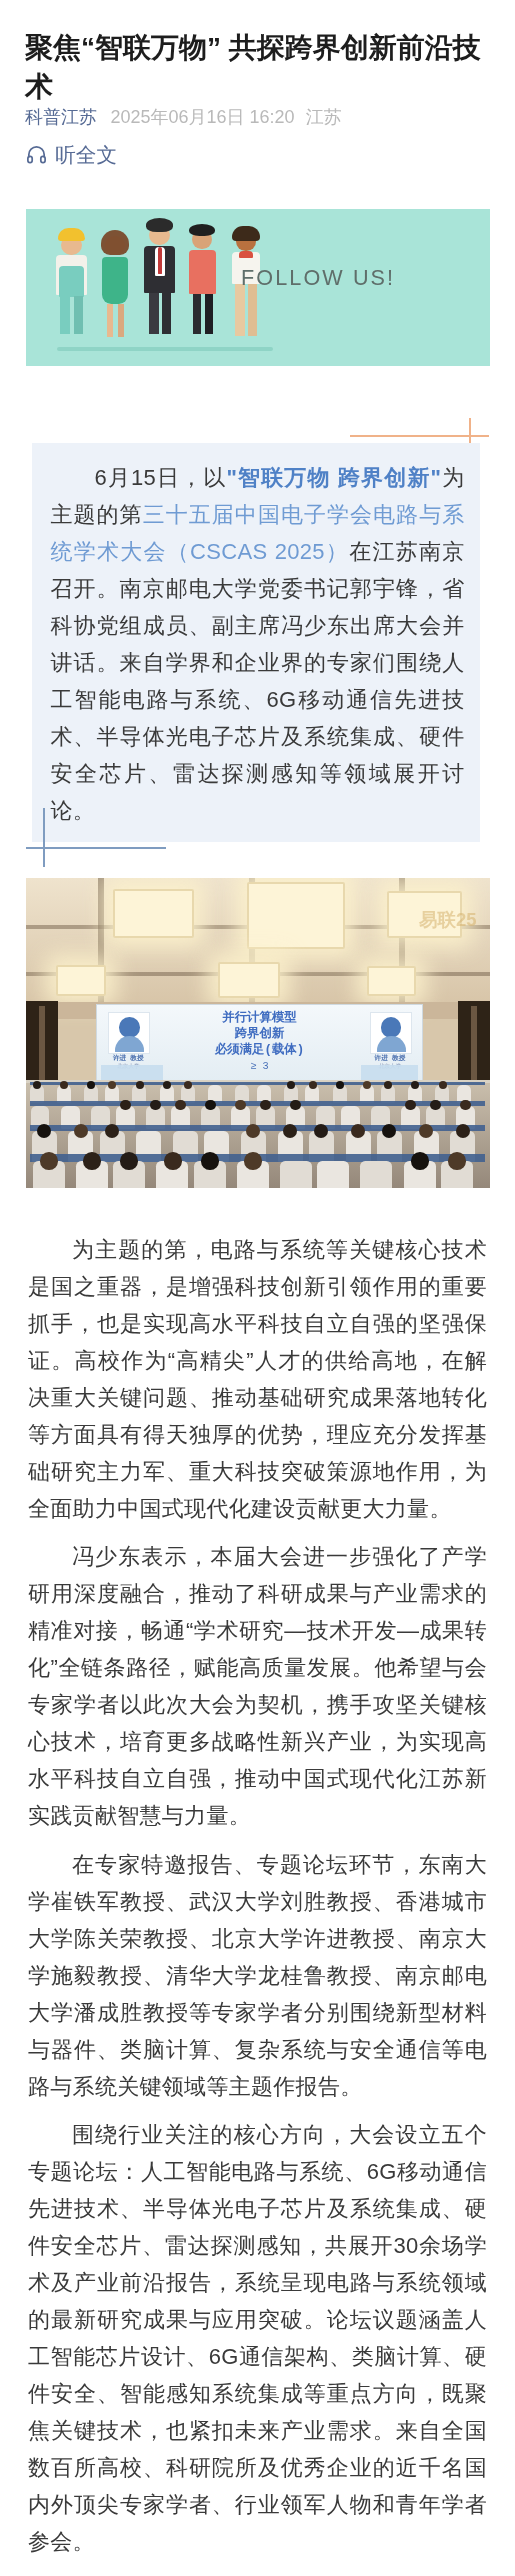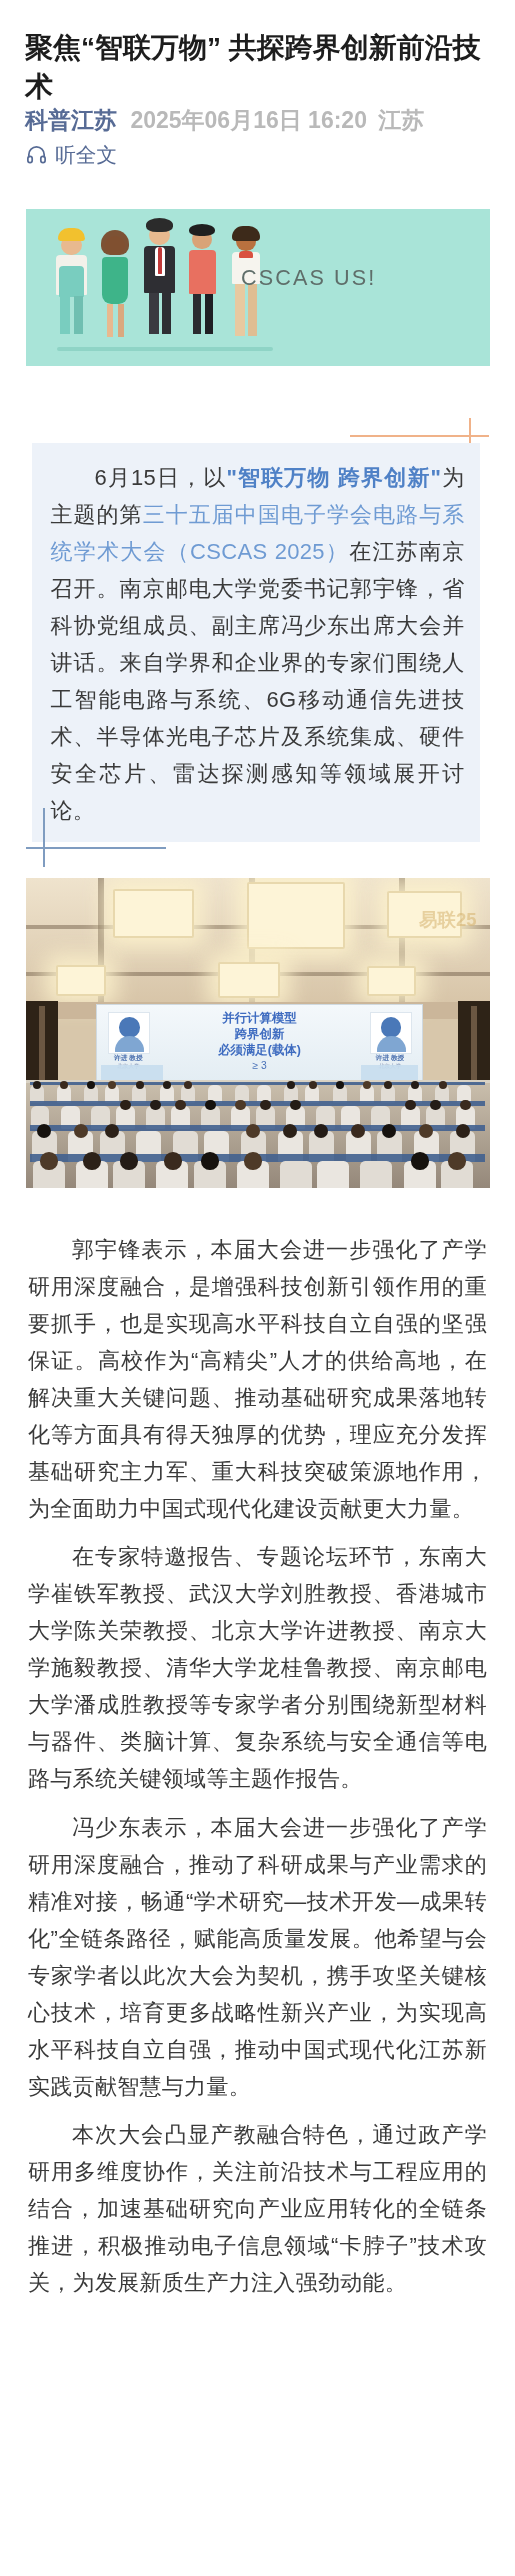--- a/index.html
+++ b/index.html
@@ -1,21 +1,21 @@
 <!DOCTYPE html>
 <html style="font-size:8.2px"><head>
 <meta charset="utf-8">
 <style>
   html,body{margin:0;padding:0;background:#ffffff;}
   body{width:515px;height:3151px;position:relative;font-family:"Liberation Sans","DejaVu Sans",sans-serif;}
   .abs{position:absolute;}
 
   
   .title{left:25px;top:9.3px;width:468px;font-size:28px;line-height:39px;font-weight:700;color:#1d1d1d;}
-  .meta{left:25px;top:105px;width:468px;font-size:23px;white-space:nowrap;font-weight:bold;}
+  .meta{left:25px;top:105px;width:468px;font-size:18px;white-space:nowrap;}
   .meta .account{color:#576b95;margin-right:13.4px;}
   .meta .date{color:#b9b9b9;margin-right:11.3px;}
   .meta .region{color:#b9b9b9;}
   .listen{left:25px;top:141px;height:27px;display:flex;align-items:center;color:#576b95;font-size:20.6px;}
   .listen svg{margin-right:7.2px;}
 
   
   .banner{left:26px;top:209px;width:464px;height:157px;background:#a9e4d8;overflow:hidden;}
   .banner .ground{position:absolute;left:31px;top:138px;width:216px;height:4.1px;background:#8fd4c6;border-radius:2.1px;}
   .person{position:absolute;bottom:16.5px;}
@@ -41,21 +41,21 @@
   
   .photo{left:26px;top:878px;width:464px;height:310px;overflow:hidden;background:#d8c7ab;}
   .ceiling{position:absolute;left:0;top:0;width:464px;height:134px;background:linear-gradient(#efe3cd,#d6c3a6);}
   .beam-v{position:absolute;top:0;width:6.2px;height:134px;background:rgba(88,68,48,.5);}
   .beam-h{position:absolute;left:0;width:464px;height:4.1px;background:rgba(88,68,48,.4);}
   .chand{position:absolute;background:#fdf4d7;border:2.1px solid #e8d8ad;box-shadow:0 0 21.6px 10.3px rgba(253,242,205,.85);border-radius:2.1px;}
   .watermark{position:absolute;right:13.4px;top:29px;font-size:18.5px;font-weight:700;color:rgba(214,178,112,.55);}
   .wallstrip{position:absolute;left:0;top:124px;width:464px;height:16.5px;background:#cbb69a;}
   .pillar{position:absolute;top:123px;width:32px;height:108px;background:#2e2317;}
   .pillar i{position:absolute;top:5.2px;width:5.2px;height:93px;background:#6b5742;display:block;}
-  .screen{position:absolute;left:70px;top:126px;width:325px;height:77px;background:linear-gradient(#f4f8fb,#e3edf3);border:0.5px solid #cfd9e0;}
+  .screen{position:absolute;left:70px;top:126px;width:325px;height:77px;background:linear-gradient(#f4f8fb,#e3edf3);border:0.5px solid #cfd9e0;font-family:Liberation Mono, monospace;}
   .screen-center{position:absolute;left:0;top:5.2px;width:325px;text-align:center;color:#3f6cc0;font-weight:700;font-size:12.4px;line-height:16px;}
   .screen-geq{font-weight:400;font-size:10.3px;color:#4a72b8;}
   .spk-card{position:absolute;top:7.2px;width:40px;height:40px;background:#ffffff;border:0.5px solid #dde6ee;}
   .spk-card .ava{position:absolute;left:9.8px;top:4.1px;width:20.6px;height:20.6px;border-radius:50%;background:#4a78b8;}
   .spk-card .sh{position:absolute;left:5.7px;top:23px;width:29px;height:15.5px;border-radius:14.4px 14.4px 0 0;background:#7fa6d2;}
   .spk-name{position:absolute;width:40px;text-align:center;font-size:6.7px;color:#4a6fae;font-weight:700;}
   .spk-sub{position:absolute;width:40px;text-align:center;font-size:5.7px;color:#7a8fb5;}
   .skyline{position:absolute;bottom:0;height:17.5px;background:#c6ddee;opacity:.9;}
   .stagestrip{position:absolute;left:0;top:202px;width:464px;height:5.2px;background:#d9d2c4;}
   .audience{position:absolute;left:0;top:205px;width:464px;height:105px;background:linear-gradient(#c9beac,#95887a);}
@@ -126,21 +126,21 @@
   <div class="person" style="left:200px;width:39px;height:124px;">
     <div class="head" style="left:10.3px;top:6.2px;width:19.6px;height:19.6px;background:#b9713f;"></div>
     <div class="hair" style="left:6.2px;top:0px;width:28px;height:15.5px;background:#3d2a1a;border-radius:14.4px 14.4px 5.2px 5.2px;"></div>
     <div class="body" style="left:6.2px;top:26px;width:28px;height:32px;background:#f6f4ee;"></div>
     <div class="body" style="left:13.4px;top:25px;width:13.4px;height:7.2px;background:#d9503f;"></div>
     <div class="legs" style="left:9.3px;top:58px;width:9.3px;height:52px;background:#e8c9a0;"></div>
     <div class="legs" style="left:21.6px;top:58px;width:9.3px;height:52px;background:#dfbd92;"></div>
   </div>
 
   <div class="banner-text">
-    <div class="banner-line2">CSCAS US!</div>
+    <div class="banner-line2">FOLLOW US!</div>
   </div>
 </div>
 
 <div class="line orange" style="left:350px;top:435px;width:139px;height:2.1px;"></div>
 <div class="line orange" style="left:469px;top:418px;width:2.1px;height:59px;"></div>
 
 <section class="abs intro-box">
   <p><span class="seg-normal">6月15日，以</span><span class="seg-blue-bold">"智联万物 跨界创新"</span><span class="seg-normal">为主题的第</span><span class="seg-blue">三十五届中国电子学会电路与系统学术大会（CSCAS 2025）</span><span class="seg-normal">在江苏南京召开。南京邮电大学党委书记郭宇锋，省科协党组成员、副主席冯少东出席大会并讲话。来自学界和企业界的专家们围绕人工智能电路与系统、6G移动通信先进技术、半导体光电子芯片及系统集成、硬件安全芯片、雷达探测感知等领域展开讨论。</span></p>
 </section>
 
@@ -296,18 +296,19 @@
       <div class="aud-chair" style="left: 291px; top: 78px; width: 32px; height: 43px; background: rgb(234, 230, 224);"></div>
       <div class="aud-chair" style="left: 334px; top: 78px; width: 32px; height: 43px; background: rgb(225, 220, 212);"></div>
       <div class="aud-chair" style="left: 378px; top: 78px; width: 32px; height: 43px; background: rgb(234, 230, 224);"></div>
       <div class="aud-head" style="left: 385px; top: 69px; width: 17.5px; height: 17.5px; background: rgb(22, 18, 14);"></div>
       <div class="aud-chair" style="left: 415px; top: 78px; width: 32px; height: 43px; background: rgb(225, 220, 212);"></div>
       <div class="aud-head" style="left: 422px; top: 69px; width: 17.5px; height: 17.5px; background: rgb(78, 58, 40);"></div>
     </div>
 </figure>
 
 <div class="abs flow">
-  <p>郭宇锋表示，本届大会进一步强化了产学研用深度融合，是增强科技创新引领作用的重要抓手，也是实现高水平科技自立自强的坚强保证。高校作为“高精尖”人才的供给高地，在解决重大关键问题、推动基础研究成果落地转化等方面具有得天独厚的优势，理应充分发挥基础研究主力军、重大科技突破策源地作用，为全面助力中国式现代化建设贡献更大力量。</p>
+  <p>为主题的第，电路与系统等关键核心技术是国之重器，是增强科技创新引领作用的重要抓手，也是实现高水平科技自立自强的坚强保证。高校作为“高精尖”人才的供给高地，在解决重大关键问题、推动基础研究成果落地转化等方面具有得天独厚的优势，理应充分发挥基础研究主力军、重大科技突破策源地作用，为全面助力中国式现代化建设贡献更大力量。</p>
+  <p>冯少东表示，本届大会进一步强化了产学研用深度融合，推动了科研成果与产业需求的精准对接，畅通“学术研究—技术开发—成果转化”全链条路径，赋能高质量发展。他希望与会专家学者以此次大会为契机，携手攻坚关键核心技术，培育更多战略性新兴产业，为实现高水平科技自立自强，推动中国式现代化江苏新实践贡献智慧与力量。</p>
   <p>在专家特邀报告、专题论坛环节，东南大学崔铁军教授、武汉大学刘胜教授、香港城市大学陈关荣教授、北京大学许进教授、南京大学施毅教授、清华大学龙桂鲁教授、南京邮电大学潘成胜教授等专家学者分别围绕新型材料与器件、类脑计算、复杂系统与安全通信等电路与系统关键领域等主题作报告。</p>
-  <p>冯少东表示，本届大会进一步强化了产学研用深度融合，推动了科研成果与产业需求的精准对接，畅通“学术研究—技术开发—成果转化”全链条路径，赋能高质量发展。他希望与会专家学者以此次大会为契机，携手攻坚关键核心技术，培育更多战略性新兴产业，为实现高水平科技自立自强，推动中国式现代化江苏新实践贡献智慧与力量。</p>
+  <p>围绕行业关注的核心方向，大会设立五个专题论坛：人工智能电路与系统、6G移动通信先进技术、半导体光电子芯片及系统集成、硬件安全芯片、雷达探测感知，共展开30余场学术及产业前沿报告，系统呈现电路与系统领域的最新研究成果与应用突破。论坛议题涵盖人工智能芯片设计、6G通信架构、类脑计算、硬件安全、智能感知系统集成等重点方向，既聚焦关键技术，也紧扣未来产业需求。来自全国数百所高校、科研院所及优秀企业的近千名国内外顶尖专家学者、行业领军人物和青年学者参会。</p>
   <p>本次大会凸显产教融合特色，通过政产学研用多维度协作，关注前沿技术与工程应用的结合，加速基础研究向产业应用转化的全链条推进，积极推动电子信息领域“卡脖子”技术攻关，为发展新质生产力注入强劲动能。</p>
 </div>
 
 
 </body></html>

